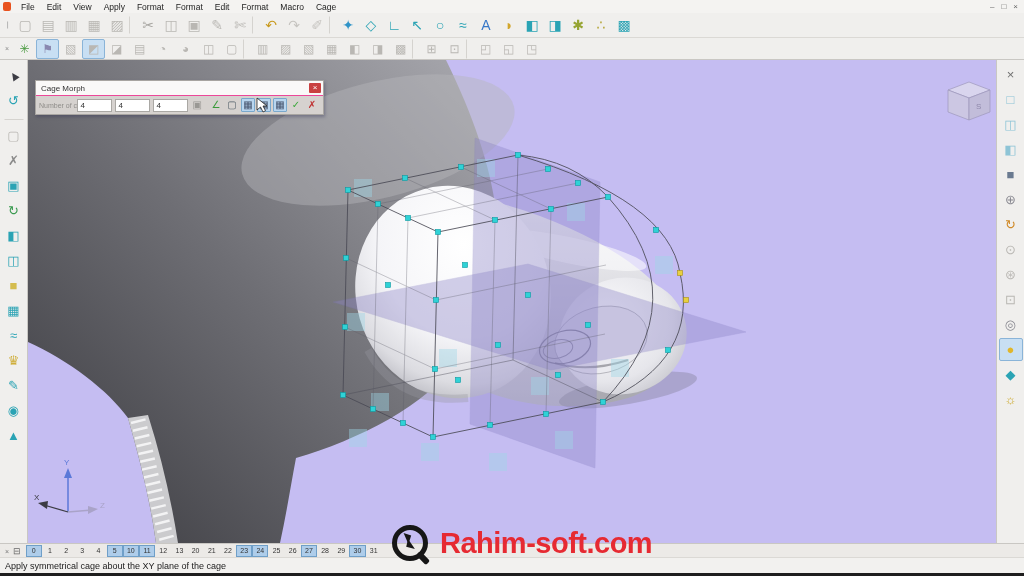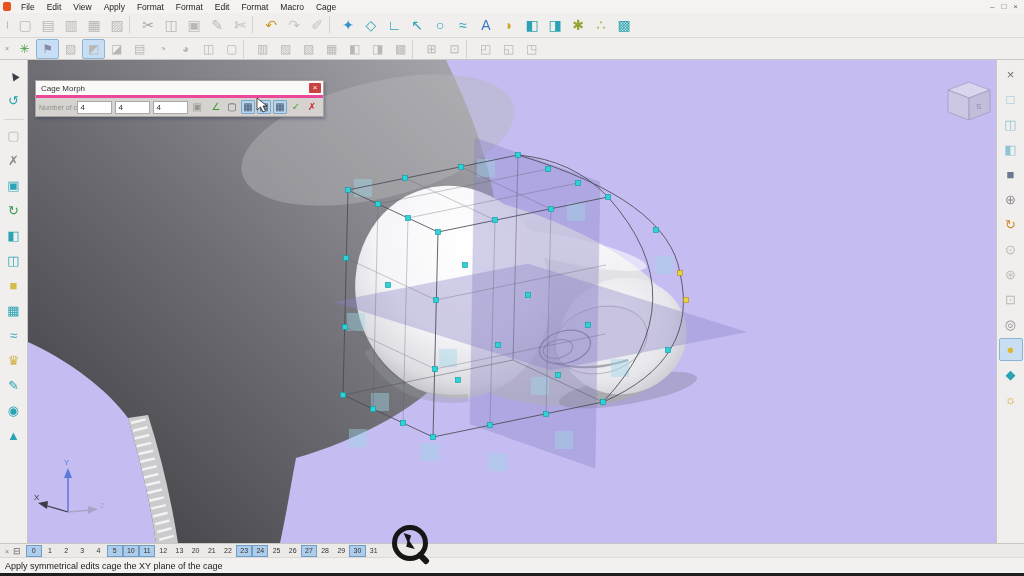--- a/index.html
+++ b/index.html
@@ -30,21 +30,21 @@
   .side-icon{width:22px;height:21px;display:flex;align-items:center;justify-content:center;
              font-size:13px;line-height:1;border:1px solid transparent;border-radius:2px;margin:1px 0;flex:0 0 auto;}
   .side-icon.active{background:#c8dff3;border-color:#8ab4d8;}
   .side-icon.sep{height:5px;width:18px;border-bottom:1px solid #d5d3cf;border-radius:0;margin:0 0 3px 0;}
   .rot{transform:rotate(-35deg);}
   
   #viewport{position:absolute;left:28px;top:60px;width:968px;height:483px;background:#c5bdf2;overflow:hidden;}
   
   #cage-dialog{position:absolute;left:7px;top:20px;width:287px;background:#d6d2cf;
                border:1px solid #a8a5a1;box-shadow:1px 2px 3px rgba(40,40,80,.35);font-size:7px;}
-  #dlg-titlebar{height:14px;background:#faf9f8;display:flex;align-items:center;border-bottom:3px solid #ec4899;}
+  #dlg-titlebar{height:14px;background:#faf9f8;display:flex;align-items:center;border-bottom:1px solid #ec4899;}
   #dlg-title{padding-left:5px;font-size:8px;color:#333;flex:1;}
   #dlg-close{width:12px;height:10px;background:#c94141;color:#fff;font-size:8px;line-height:10px;
              text-align:center;margin-right:2px;border-radius:1px;}
   #dlg-row{height:18px;display:flex;align-items:center;padding:0 3px;}
   #dlg-label{width:70px;color:#8f8d8a;font-size:7px;overflow:hidden;white-space:nowrap;}
   .dlg-input{width:30px;height:11px;background:#fff;border:1px solid #aaa8a4;margin-right:3px;
              font-size:8px;color:#333;padding-left:3px;line-height:11px;}
   #dlg-lock{width:13px;height:12px;color:#9a9894;font-size:10px;text-align:center;margin:0 6px 0 2px;}
   .dlg-btn{width:12px;height:12px;display:flex;align-items:center;justify-content:center;
            font-size:10px;line-height:1;margin:0 1px;border:1px solid transparent;border-radius:1px;}
@@ -408,24 +408,25 @@
         <span class="ltab">26</span>
         <span class="ltab active">27</span>
         <span class="ltab">28</span>
         <span class="ltab">29</span>
         <span class="ltab active">30</span>
         <span class="ltab">31</span>
       </span>
   </div>
 
   <div id="statusbar">
-    <span>Apply symmetrical edits cage the XY plane of the cage</span>
+    <span>Apply symmetrical cage about the XY plane of the cage</span>
   </div>
 
   <div id="watermark">
     <span id="wm-logo">
       <span class="t1"></span>
         <span class="t2"></span>
         <span id="wm-handle"></span>
     </span>
+    <span id="wm-text">Rahim-soft.com</span>
   </div>
 
 </div>
 
 </body></html>

